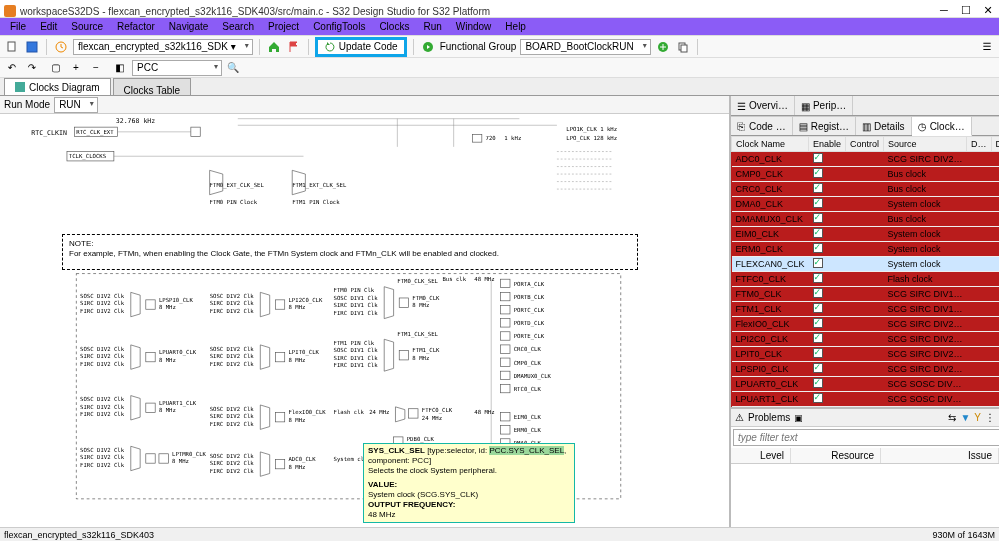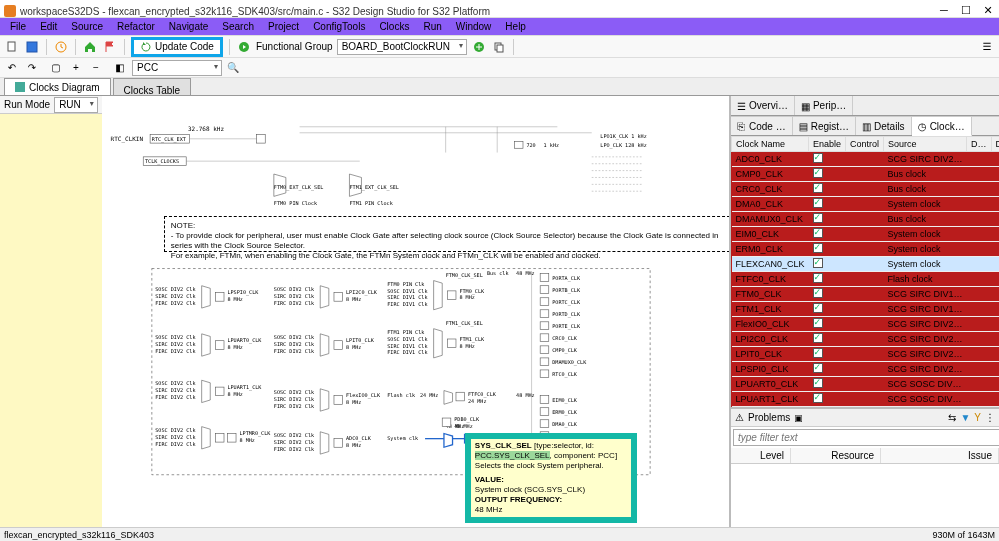--- a/index.html
+++ b/index.html
@@ -29,42 +29,42 @@
 .toolbar2 { height: 20px; background: #f8f8f8; border-bottom: 1px solid #ddd; display: flex; align-items: center; padding: 0 4px; gap: 4px; }
 
 
 .tabbar { height: 18px; background: #eee; display: flex; padding-left: 4px; border-bottom: 1px solid #999; position: relative; }
 .tab { padding: 2px 10px; border: 1px solid #999; border-bottom: none; background: #fff; font-size: 10px; margin-right: 2px; display: flex; align-items: center; gap: 4px; cursor: pointer; }
 .tab.inactive { background: #e0e0e0; flex-direction: column; }
 .tab .tab-icon { width: 10px; height: 10px; }
 
 
 .main { display: flex; height: calc(100% - 18px - 18px - 22px - 20px - 18px - 14px); }
-.left-pane { flex: 1; background: #fef9c3; border-right: 2px solid #bbb; position: relative; overflow: hidden; display: flex; }
+.left-pane { flex: 1; background: #4c1d95; border-right: 2px solid #bbb; position: relative; overflow: hidden; display: flex; flex-direction: column; }
 .right-pane { width: 268px; background: #f8f8f8; display: flex; flex-direction: column; }
 
 
 .runmode { height: 18px; padding: 2px 4px; background: #f5f5f5; display: flex; align-items: center; gap: 4px; border-bottom: 1px solid #ccc; font-size: 10px; }
 
 
 .diagram { flex: 1; position: relative; background: #fff; overflow: hidden; }
 .diagram svg { width: 100%; height: 100%; }
 .diag-text { font-family: monospace; font-size: 7px; fill: #000; }
 .diag-small { font-size: 6px; }
 .diag-line { stroke: #888; stroke-width: 0.5; fill: none; }
 .diag-line-blue { stroke: #2266cc; stroke-width: 1.5; fill: none; }
 .diag-box { fill: #fff; stroke: #555; stroke-width: 0.7; }
 .diag-sel { fill: #fff; stroke: #2266cc; stroke-width: 1.5; }
 .mux { fill: #fff; stroke: #555; stroke-width: 0.7; }
 
 
 .note-box { position: absolute; left: 62px; top: 120px; width: 576px; height: 36px; border: 1px dashed #000; background: #fff; padding: 4px 6px; font-size: 8px; line-height: 10px; }
 
 
-.tooltip { position: absolute; left: 363px; bottom: 4px; width: 172px; background: #ffffcc; border: 6px solid #14b8a6; padding: 2px 4px; font-size: 8px; line-height: 10px; z-index: 10; }
+.tooltip { position: absolute; left: 363px; bottom: 4px; width: 212px; background: #ffffcc; border: 1px solid #14b8a6; padding: 2px 4px; font-size: 8px; line-height: 10px; z-index: 10; }
 .tooltip b { font-weight: bold; }
 .tt-hl { background: #9bd89b; }
 
 
 .right-tabs { height: 20px; display: flex; border-bottom: 1px solid #999; background: #eee; font-size: 10px; }
 .rtab { padding: 3px 6px; border-right: 1px solid #ccc; cursor: pointer; display: flex; align-items: center; gap: 2px; }
 .rtab.active { background: #fff; border-bottom: 1px solid #fff; margin-bottom: -1px; }
 .rtab-icon { width: 10px; height: 10px; }
 
 
@@ -130,20 +130,21 @@
         <rect x="1" y="1" width="10" height="10" fill="#37d" stroke="#25a"></rect>
       </svg>
     </div>
   <div class="sep"></div>
   <div class="tb-btn">
       <svg viewBox="0 0 12 12">
         <circle cx="6" cy="6" r="5" fill="none" stroke="#e80"></circle>
         <path d="M6 3v3l2 1" stroke="#e80" fill="none"></path>
       </svg>
     </div>
+  <div class="dropdown" style="min-width:150px">flexcan_encrypted_s32k116_SDK ▾</div>
   <div class="sep"></div>
   <div class="tb-btn">
       <svg viewBox="0 0 12 12">
         <path d="M1 6l5-5 5 5v5h-3V8H4v3H1z" fill="#3a3"></path>
       </svg>
     </div>
   <div class="tb-btn">
       <svg viewBox="0 0 12 12">
         <path d="M2 1v10M2 1h7l-2 2 2 2H2" fill="#d44" stroke="#d44"></path>
       </svg>
@@ -414,21 +415,20 @@
           <rect class="diag-box" x="6" y="56" width="10" height="9"></rect>
             <text class="diag-text diag-small" x="20" y="63">MSCM0_CLK</text>
         </g>
 
         <rect x="58" y="170" width="580" height="240" fill="none" stroke="#000" stroke-dasharray="3,3" stroke-width="0.5"></rect>
       </svg>
 
       
       <div class="note-box">
         <div style="font-weight:normal">NOTE:</div>
-        <div>- To provide clock for peripheral, user must enable Clock Gate after selecting clock source (Clock Source Selector) because the Clock Gate is connected in series with the Clock Source Selector.</div>
         <div>For example, FTMn, when enabling the Clock Gate, the FTMn System clock and FTMn_CLK will be enabled and clocked.</div>
       </div>
 
       
       <div class="tooltip">
         <div><b>SYS_CLK_SEL</b> <span>[type:selector, id: </span><span class="tt-hl">PCC.SYS_CLK_SEL</span><span>, component: PCC]</span></div>
         <div>Selects the clock System peripheral.</div>
         <div style="height:4px"></div>
         <div><b>VALUE:</b></div>
         <div>System clock (SCG.SYS_CLK)</div>

